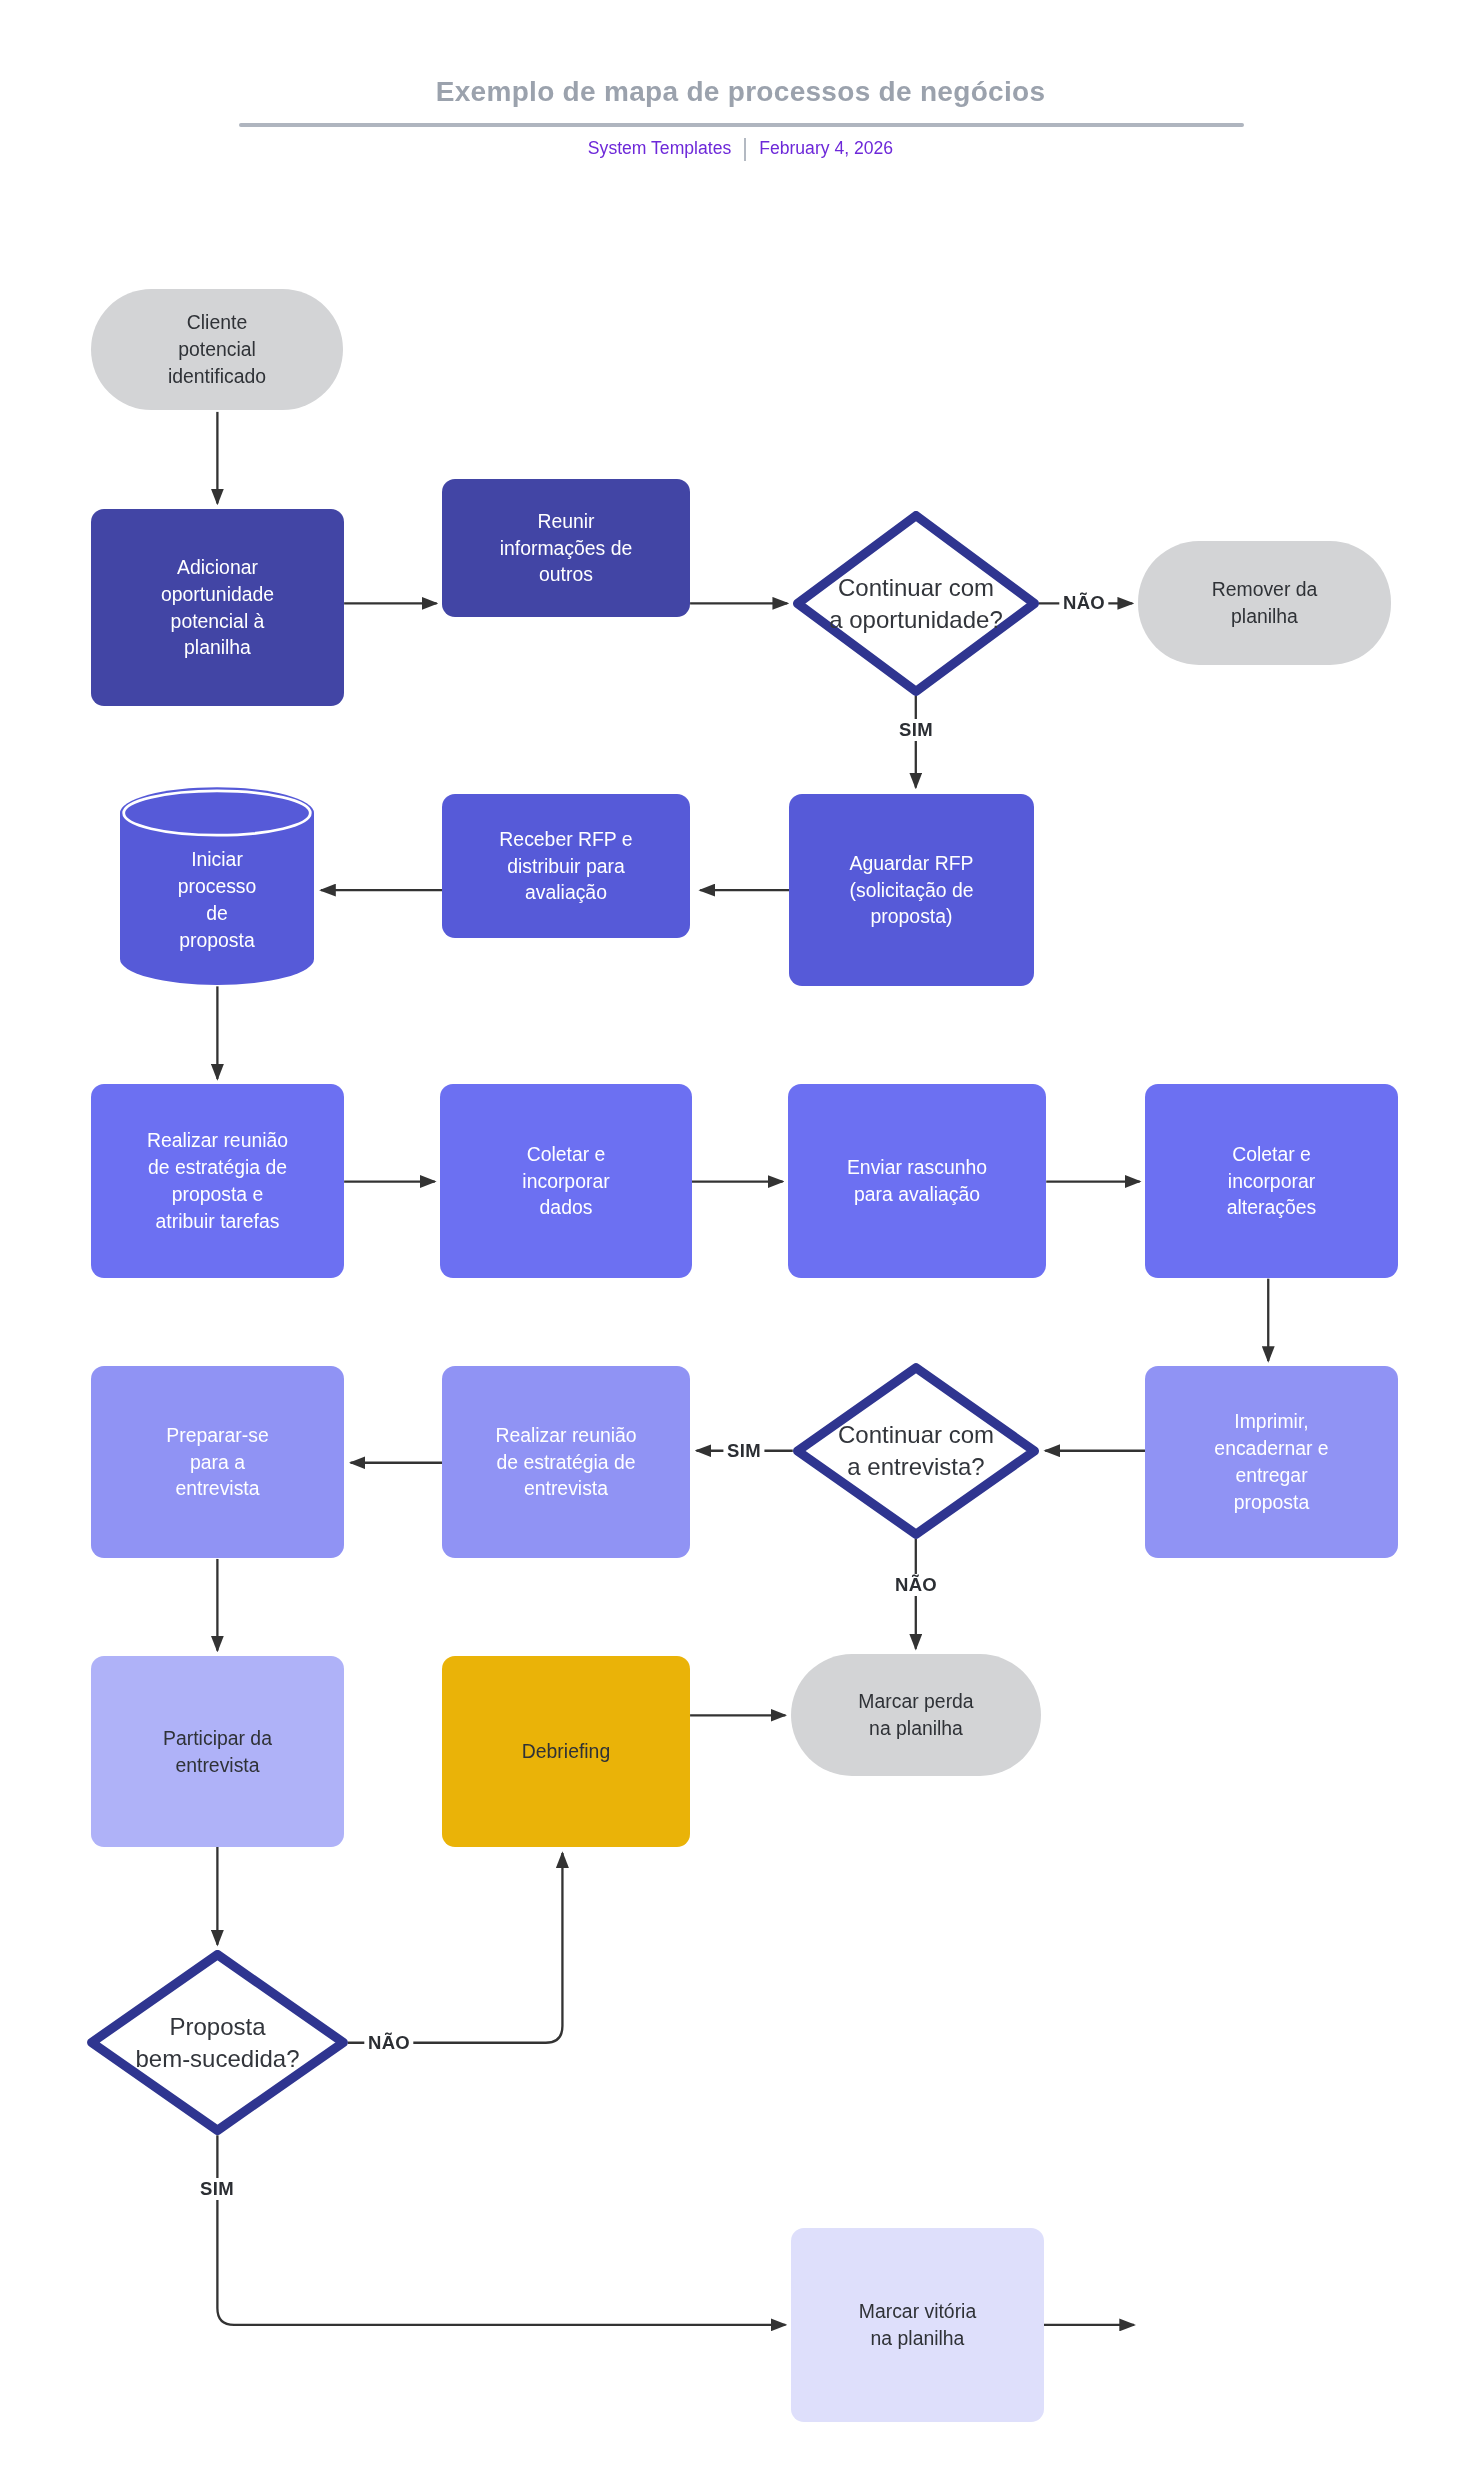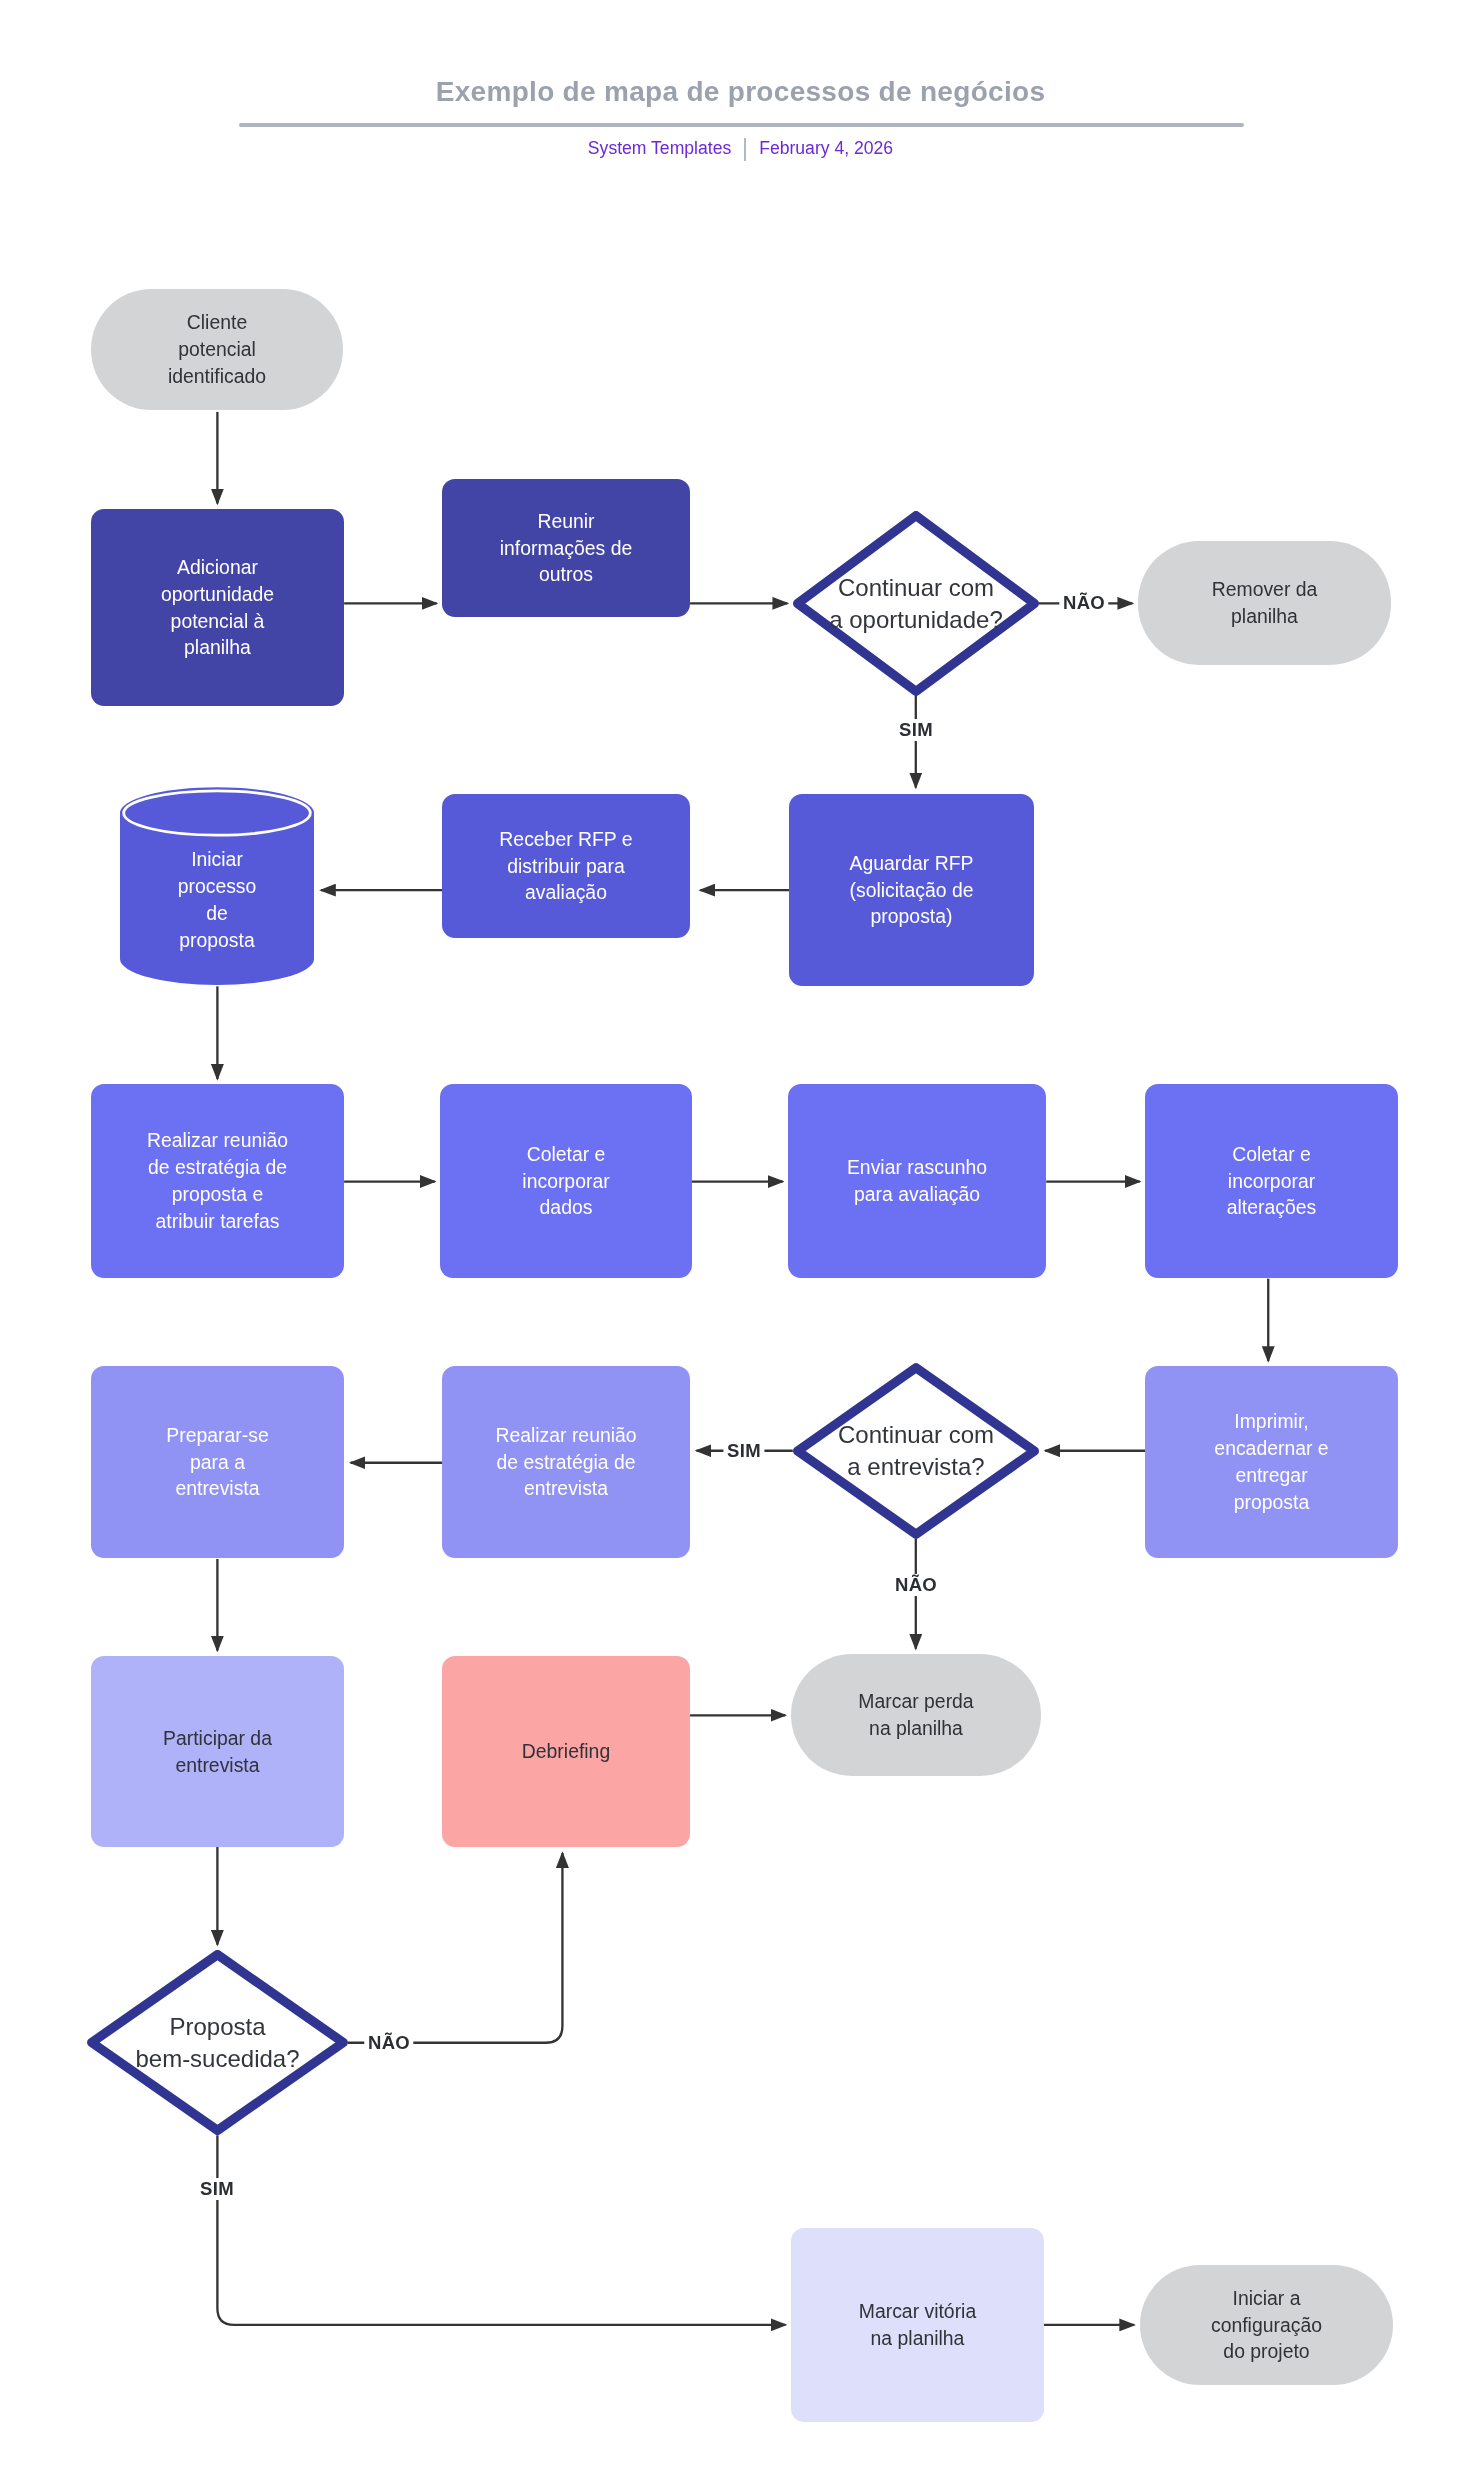--- a/index.html
+++ b/index.html
@@ -211,21 +211,21 @@
     <span>Preparar-se
 para a
 entrevista</span>
   </div>
 
   <div class="node dark-text" style="left: 91px; top: 1656px; width: 253px; height: 191px; background-color: rgb(175, 178, 248);">
     <span>Participar da
 entrevista</span>
   </div>
 
-  <div class="node dark-text" style="left: 442px; top: 1656px; width: 248px; height: 191px; background-color: #fca5a5;">
+  <div class="node dark-text" style="left: 442px; top: 1656px; width: 248px; height: 191px; background-color: #eab308;">
     <span>Debriefing</span>
   </div>
 
   <div class="node pill dark-text" style="left: 791px; top: 1654px; width: 250px; height: 122px; background-color: rgb(211, 212, 214);">
     <span>Marcar perda
 na planilha</span>
   </div>
 
   <div class="diamond" style="left:87px;top:1950px;width:261px;height:185px">
     <svg width="261" height="185" viewBox="0 0 282 200">
@@ -233,20 +233,15 @@
     </svg>
     <div class="dtext">Proposta
 bem-sucedida?</div>
   </div>
 
   <div class="node dark-text" style="left: 791px; top: 2228px; width: 253px; height: 194px; background-color: rgb(222, 223, 251);">
     <span>Marcar vitória
 na planilha</span>
   </div>
 
-  <div class="node pill dark-text" style="left: 1140px; top: 2265px; width: 253px; height: 120px; background-color: rgb(211, 212, 214);">
-    <span>Iniciar a
-configuração
-do projeto</span>
-  </div>
 
 </div>
 
 
 </body></html>

